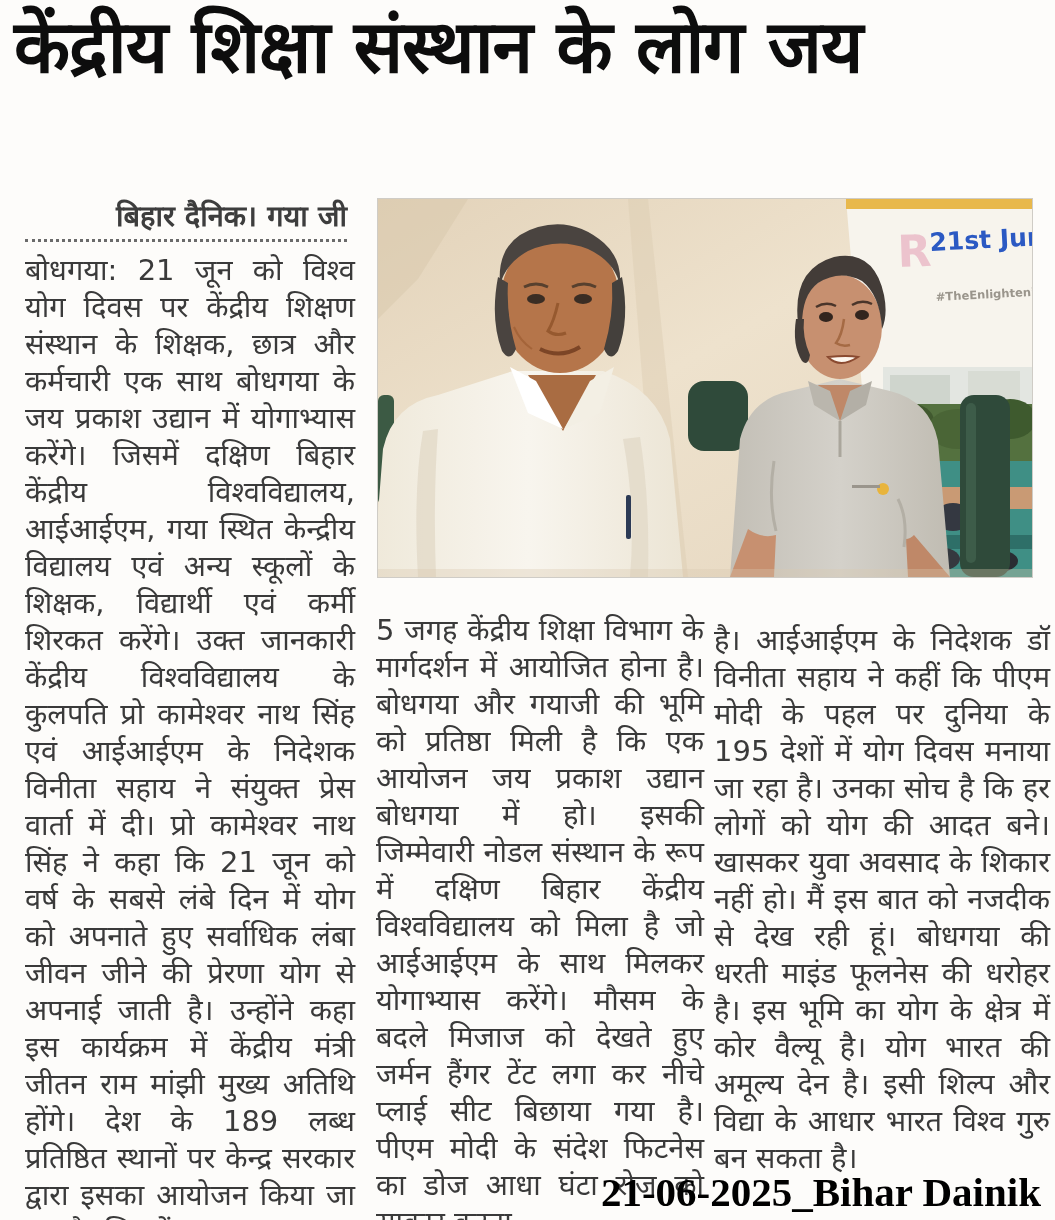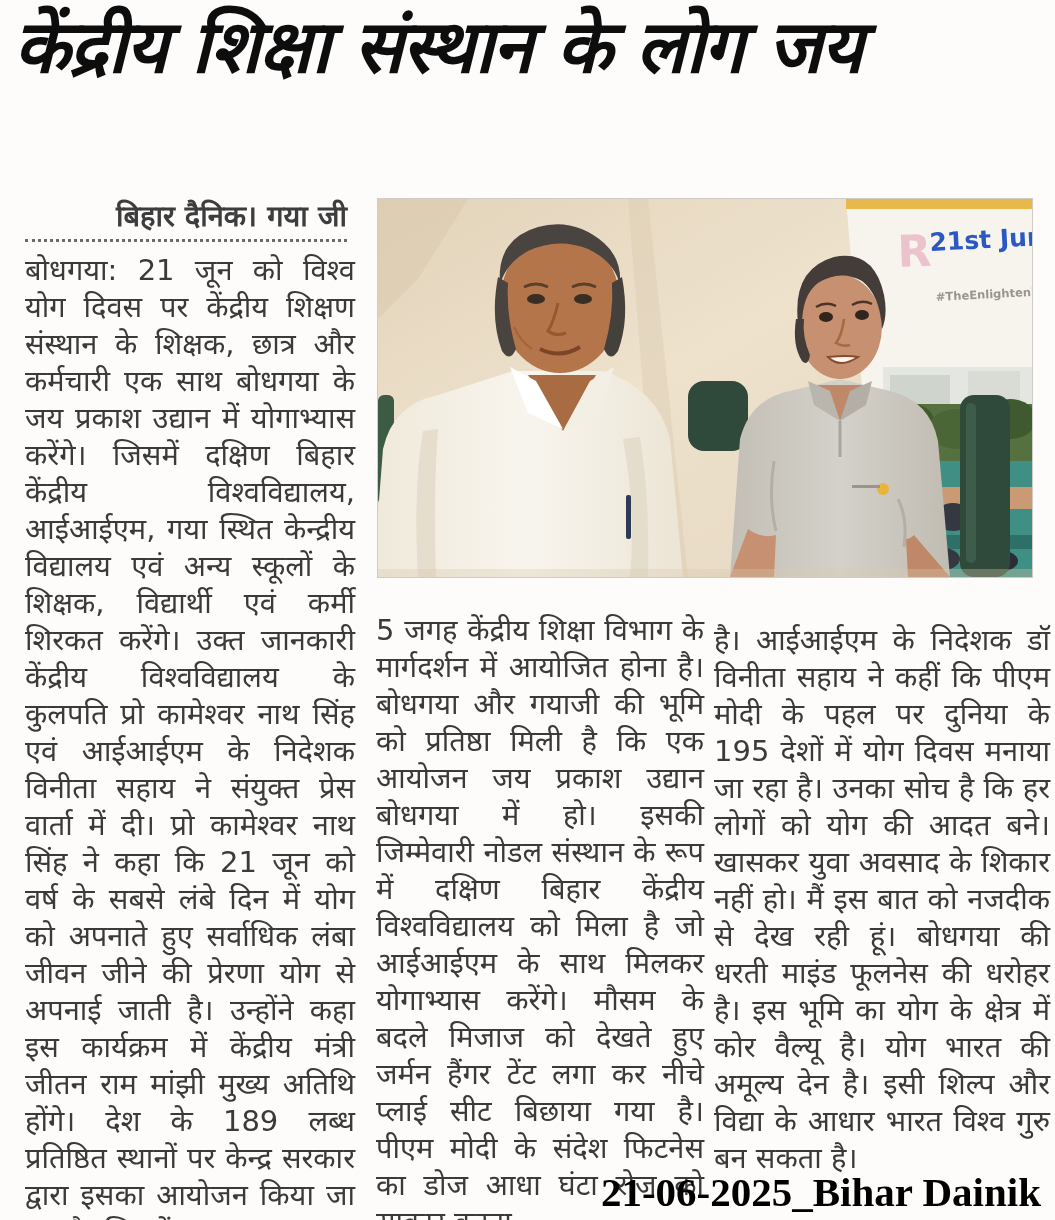--- a/index.html
+++ b/index.html
@@ -6,21 +6,20 @@
   body{
     width:1055px;height:1220px;position:relative;overflow:hidden;
     font-family:"DejaVu Sans","Liberation Sans",sans-serif;
     background:#fdfcfa;
   }
   .headline{
     position:absolute;left:14px;top:2px;width:1032px;
     font-weight:800;color:#0d0d0d;
     font-size:73px;line-height:90px;letter-spacing:-1px;
     white-space:nowrap;
-    font-style:italic;
   }
   .headline .hl-line{display:block;}
   .byline-wrap{
     position:absolute;left:25px;top:196px;width:322px;
     text-align:right;
   }
   .byline{
     font-weight:700;font-size:29px;color:#3d3d3d;line-height:40px;
   }
   .dotted-rule{

